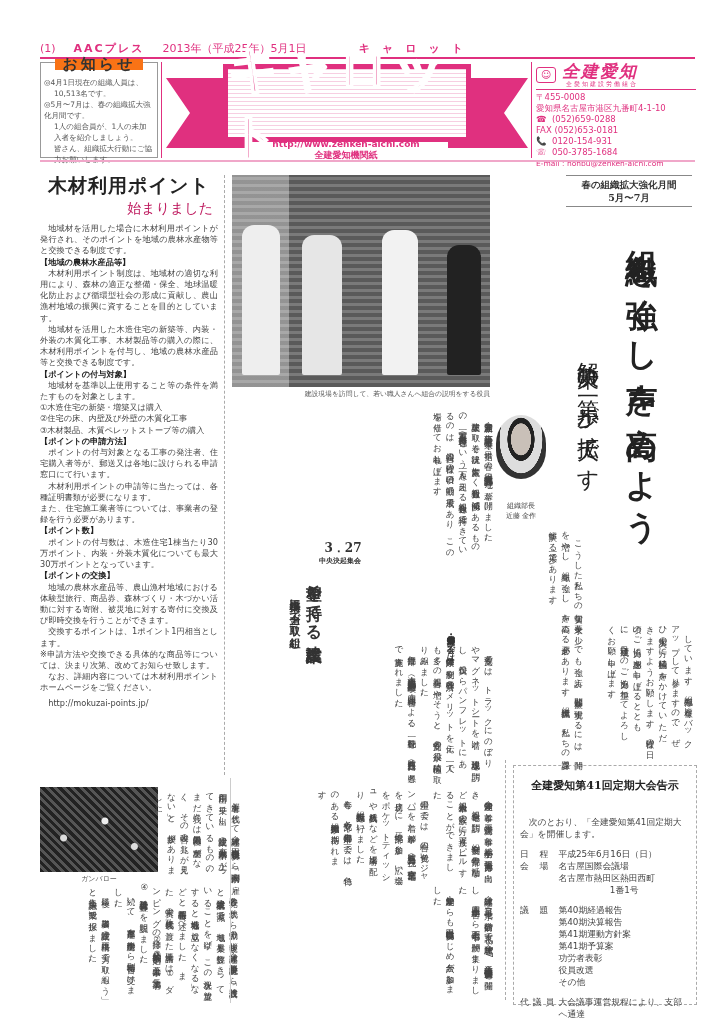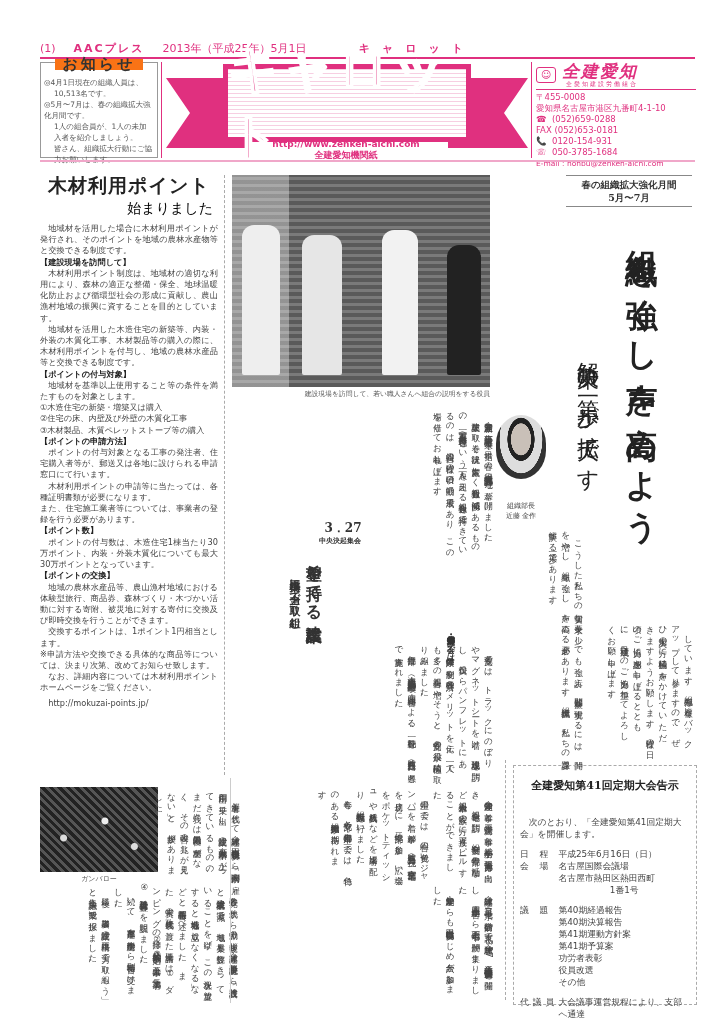--- a/index.html
+++ b/index.html
@@ -30,21 +30,21 @@
 #contact{left:536px;top:62px;width:160px;height:96px;font-size:8.5px;line-height:11px;color:#e0307f}
 #contact .logo{display:flex;align-items:center;gap:6px;border-bottom:1px solid #e0307f;padding-bottom:2px;margin-bottom:2px}
 #contact .badge{width:20px;height:16px;border:1px solid #e0307f;border-radius:3px;font-size:10px;text-align:center;line-height:14px}
 #contact .org{font-size:17px;font-weight:bold;font-style:italic;letter-spacing:2px;line-height:18px}
 #contact .sub{font-size:6px;letter-spacing:2px;text-align:right;line-height:7px}
 #contact .email{font-size:7.5px}
 #hr2{left:40px;top:160px;width:655px;height:2px;background:#f0a7c9}
 
 #wood{left:40px;top:173px;width:178px}
 #wood h1{font-size:19px;font-weight:bold;color:#222;letter-spacing:1px;line-height:24px;text-align:center}
-#wood h2{font-size:14px;font-weight:normal;font-family:"DejaVu Serif",serif;text-align:right;padding-right:5px;color:#000000;line-height:22px;margin-bottom:4px}
+#wood h2{font-size:14px;font-weight:normal;font-family:"DejaVu Serif",serif;text-align:right;padding-right:5px;color:#be185d;line-height:22px;margin-bottom:4px}
 #wood .body{font-size:8.2px;line-height:11.2px;color:#444;text-align:justify}
 #wood .body p{text-indent:1em}
 #wood .body .hd{font-weight:bold;text-indent:0;color:#222}
 #wood .body .li{text-indent:0}
 #wood .body .url{text-indent:1em;margin-top:4px}
 #dash1{left:224px;top:175px;width:1px;height:600px;border-left:1px dashed #aaa}
 #photo1{left:232px;top:175px;width:258px;height:212px;background:
  linear-gradient(90deg,rgba(255,255,255,.35) 0 22%,rgba(0,0,0,0) 22% 100%),
  repeating-linear-gradient(0deg,#5a5a5a 0 4px,#7a7a7a 4px 7px),#777}
 #photo1 .fig{position:absolute;bottom:12px;border-radius:12px 12px 2px 2px}
@@ -59,21 +59,21 @@
 .v{writing-mode:vertical-rl;-webkit-writing-mode:vertical-rl}
 .vbody{font-size:8.6px;line-height:12.8px;color:#444;letter-spacing:0.5px}
 .vbody p{text-indent:1em}
 #vcolA{left:233px;top:406px;height:148px;width:262px}
 #vcolB2{left:233px;top:640px;width:262px;height:130px}
 #vcolC{left:162px;top:787px;width:80px;height:92px}
 #vcolD{left:40px;top:882px;width:200px;height:110px}
 #vcolE{left:240px;top:785px;width:255px;height:95px}
 #vcolE2{left:240px;top:880px;width:255px;height:110px}
 
-#rally{left:233px;top:520px;width:134px;height:250px}
+#rally{left:233px;top:540px;width:134px;height:250px}
 #rally .date{position:absolute;right:0;top:2px;font-family:"DejaVu Serif",serif;font-weight:bold;font-size:12px;text-align:center;width:48px;line-height:13px}
 #rally .tag{position:absolute;right:0;top:16px;font-family:Liberation Serif, serif;font-weight:bold;font-size:7px;width:48px;text-align:left}
 #rally .head{position:absolute;left:72px;top:32px;height:220px;font-family:"DejaVu Serif",serif;font-weight:bold;font-size:16px;line-height:18px;letter-spacing:1px}
 #rally .sub{position:absolute;left:55px;top:52px;height:200px;font-family:"DejaVu Serif",serif;font-weight:bold;font-size:11px;line-height:12px}
 
 #campaign{left:566px;top:175px;width:126px;border-top:1px solid #888;border-bottom:1px solid #888;text-align:center;font-family:"DejaVu Serif",serif;font-weight:bold;font-size:9.5px;line-height:13px;color:#333;padding:2px 0}
 #bighead{left:622px;top:225px;height:380px;font-size:32px;font-weight:bold;color:#222;line-height:40px;letter-spacing:4px}
 #subhead{left:575px;top:345px;height:320px;font-family:"DejaVu Serif",serif;font-size:22px;color:#222;line-height:26px;letter-spacing:3px}
 #portrait{left:496px;top:415px;width:50px;height:64px;border-radius:50%/45%;background:radial-gradient(ellipse at 50% 38%,#c9c0b8 0 28%,#222 29% 38%,#ddd 39% 60%,#333 61% 100%);}
 #ptitle{left:492px;top:501px;width:58px;text-align:center;font-size:7px;color:#444}
@@ -143,21 +143,21 @@
   <div><span>☏</span>&nbsp;&nbsp;<span>050-3785-1684</span></div>
   <div class="email">E-mail：honbu@zenken-aichi.com</div>
 </div>
 <div id="hr2" class="abs"></div>
 
 <div id="wood" class="abs">
   <h1>木材利用ポイント</h1>
   <h2>始まりました</h2>
   <div class="body">
     <p>地域材を活用した場合に木材利用ポイントが発行され、そのポイントを地域の農林水産物等と交換できる制度です。</p>
-    <p class="hd">【建設現場を訪問して】</p>
+    <p class="hd">【地域の農林水産品等】</p>
     <p>木材利用ポイント制度は、地域材の適切な利用により、森林の適正な整備・保全、地球温暖化防止および循環型社会の形成に貢献し、農山漁村地域の振興に資することを目的としています。</p>
     <p>地域材を活用した木造住宅の新築等、内装・外装の木質化工事、木材製品等の購入の際に、木材利用ポイントを付与し、地域の農林水産品等と交換できる制度です。</p>
     <p class="hd">【ポイントの付与対象】</p>
     <p>地域材を基準以上使用すること等の条件を満たすものを対象とします。</p>
     <p class="li">①木造住宅の新築・増築又は購入</p>
     <p class="li">②住宅の床、内壁及び外壁の木質化工事</p>
     <p class="li">③木材製品、木質ペレットストーブ等の購入</p>
     <p class="hd">【ポイントの申請方法】</p>
     <p>ポイントの付与対象となる工事の発注者、住宅購入者等が、郵送又は各地に設けられる申請窓口にて行います。</p>
     <p>木材利用ポイントの申請等に当たっては、各種証明書類が必要になります。</p>

